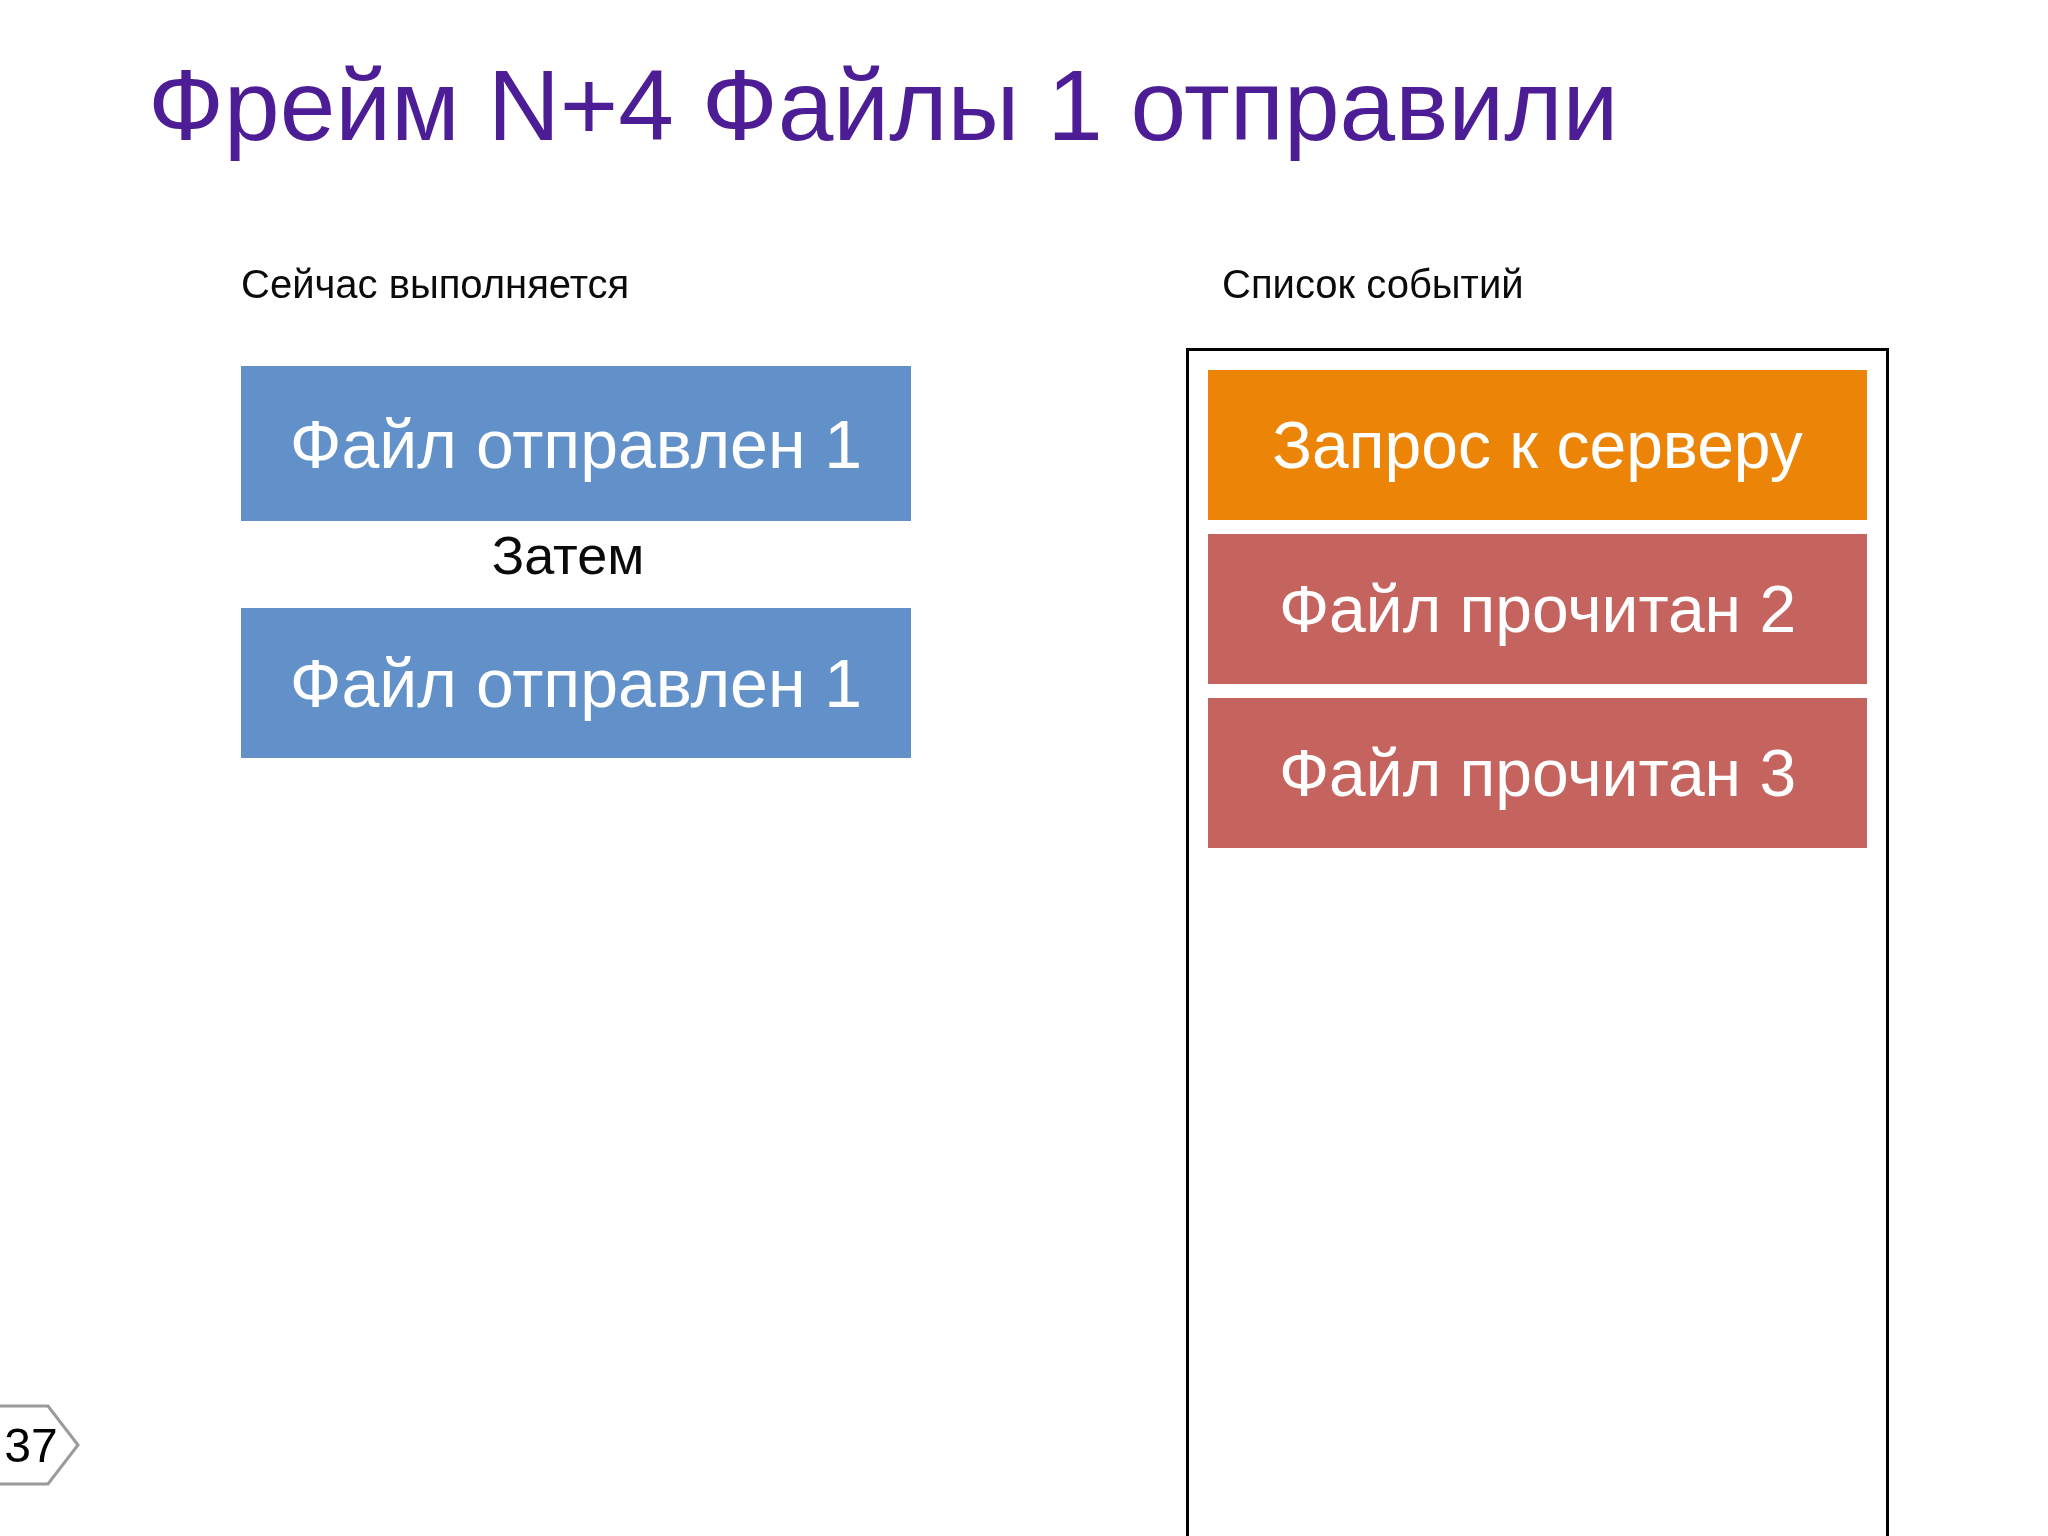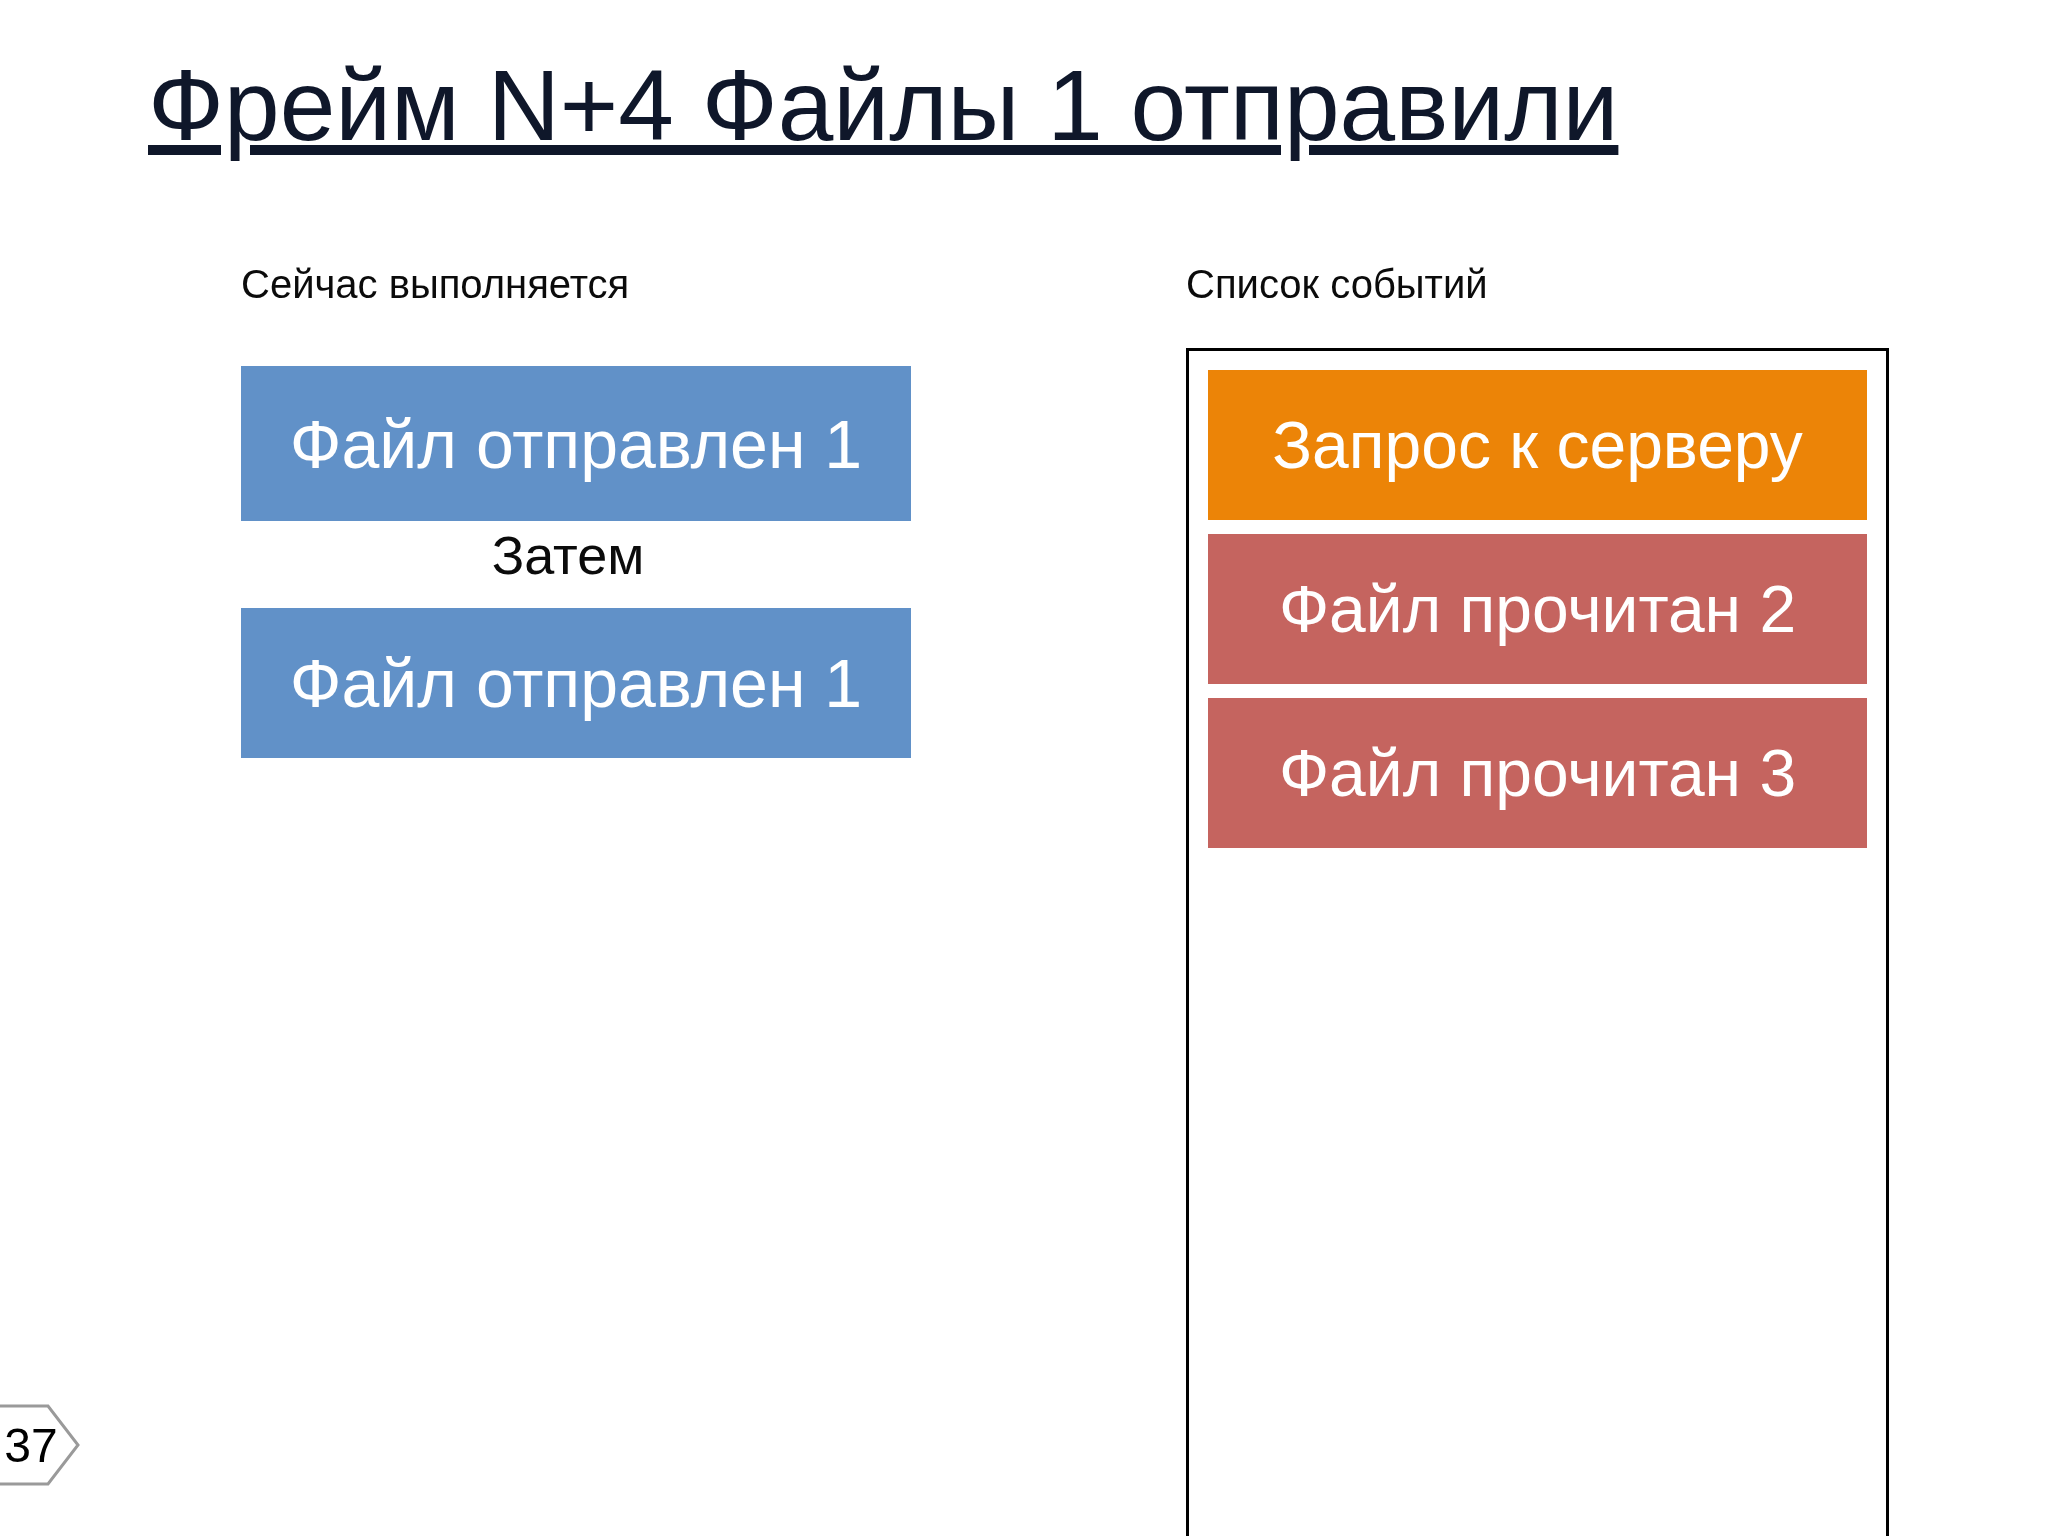--- a/index.html
+++ b/index.html
@@ -30,21 +30,21 @@
     font-size: 40px;
     font-weight: 400;
     white-space: nowrap;
   }
   .now-header {
     left: 241px;
     top: 262px;
     width: 670px;
   }
   .events-header {
-    left: 1186px;
+    left: 1222px;
     top: 262px;
     width: 703px;
   }
   .task-box {
     position: absolute;
     left: 241px;
     width: 670px;
     display: flex;
     align-items: center;
     justify-content: center;
@@ -109,21 +109,21 @@
     text-align: center;
     font-size: 48px;
     color: #000000;
   }
 </style>
 </head>
 <body>
 
 <div class="slide">
 
-  <h1 class="title" style="color: #0f172a; text-decoration: underline;">Фрейм N+4 Файлы 1 отправили</h1>
+  <h1 class="title" style="color: #4c1d95;">Фрейм N+4 Файлы 1 отправили</h1>
 
   <div class="col-header now-header" style="color: rgb(11, 11, 11);">Сейчас выполняется</div>
 
   <div class="task-box task1" style="background-color: rgb(97, 145, 200); color: rgb(255, 255, 255);">
     <span>Файл отправлен 1</span>
   </div>
 
   <div class="then-label" style="color: rgb(11, 11, 11);">Затем</div>
 
   <div class="task-box task2" style="background-color: rgb(97, 145, 200); color: rgb(255, 255, 255);">

